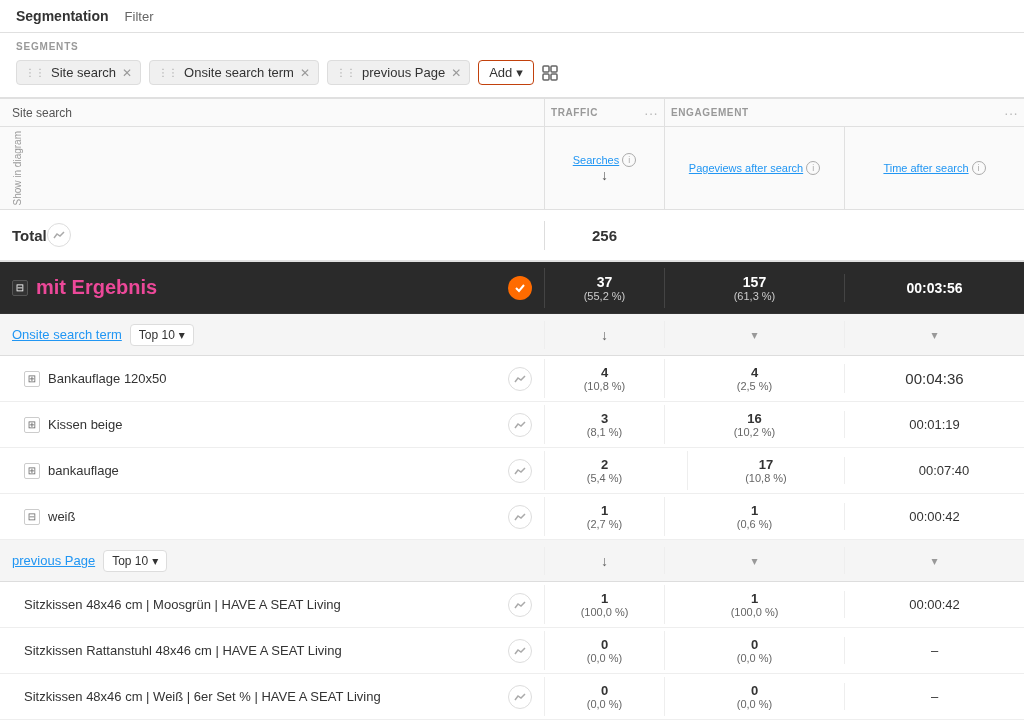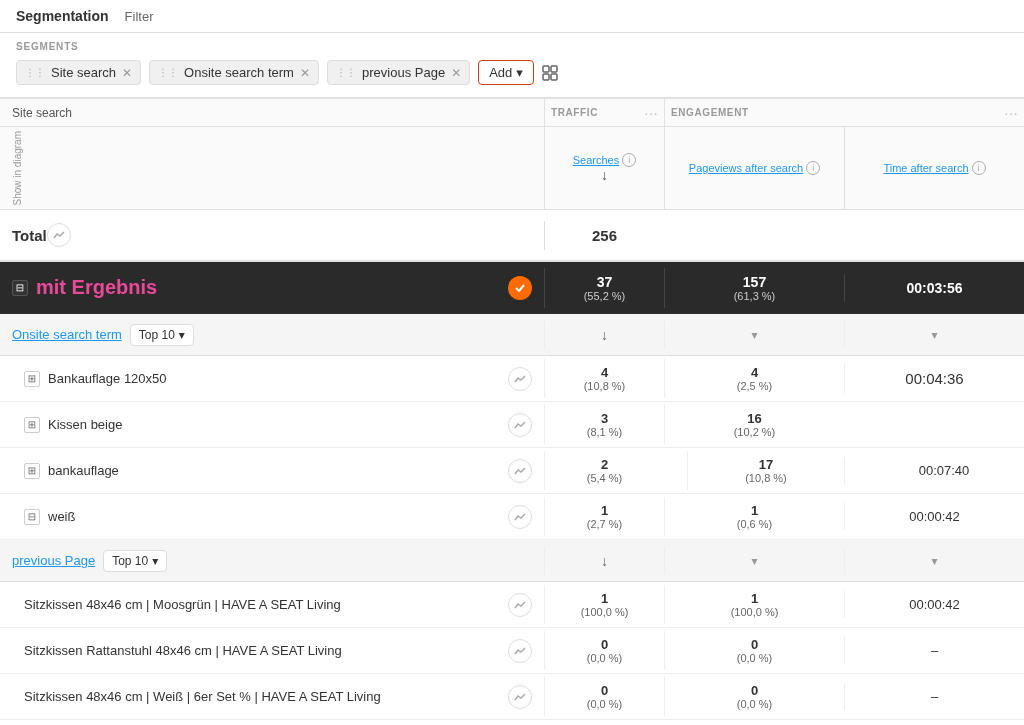--- a/index.html
+++ b/index.html
@@ -243,20 +243,23 @@
       </button>
     </div>
     <div class="cell-value" style="padding:6px 12px;">
       <div style="font-weight:600;">3</div>
       <div style="font-size:11px; color:#666;">(8,1 %)</div>
     </div>
     <div class="cell-value" style="padding:6px 12px;">
       <div style="font-weight:600;">16</div>
       <div style="font-size:11px; color:#666;">(10,2 %)</div>
     </div>
+    <div class="cell-value" style="padding:6px 12px;">
+      <span style="font-size:13px;">00:01:19</span>
+    </div>
   </div>
         <div class="data-row">
     <div class="cell" style="display:flex; align-items:center; gap:8px; padding-left:24px;">
       <span class="expand-icon">⊞</span>
       <span>bankauflage</span>
       <button class="trend-btn" style="margin-left:auto;">
         <svg viewBox="0 0 12 12" fill="none" stroke="#aaa" stroke-width="1.5">
                 <polyline points="1,9 4,5 7,7 11,3"></polyline>
               </svg>
       </button>

